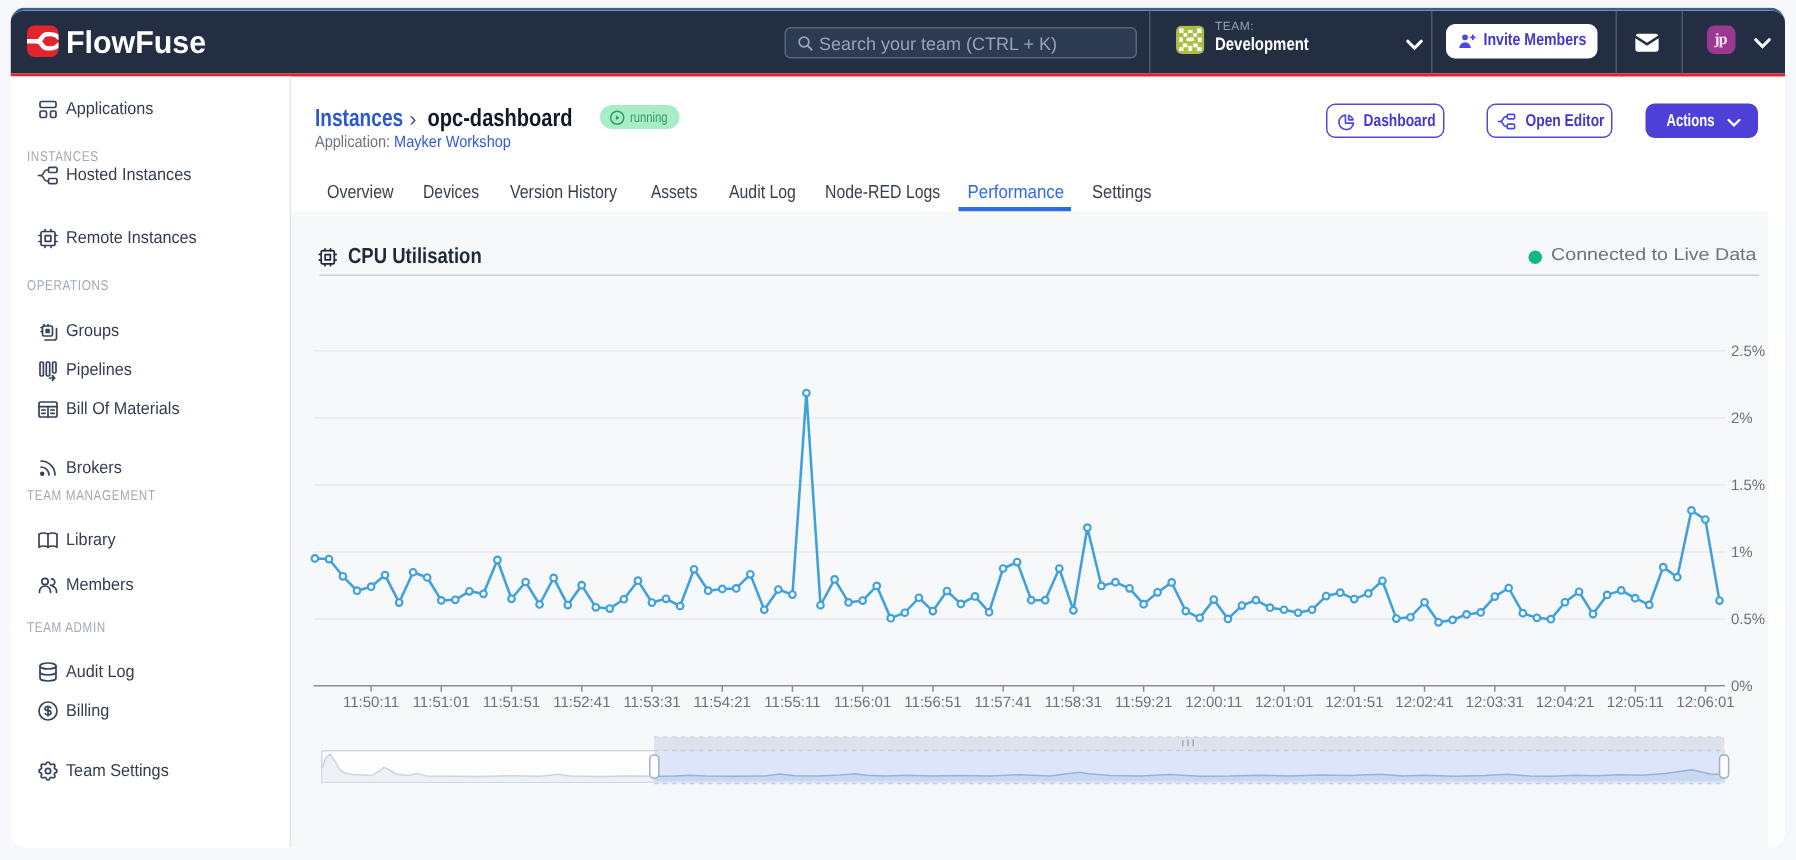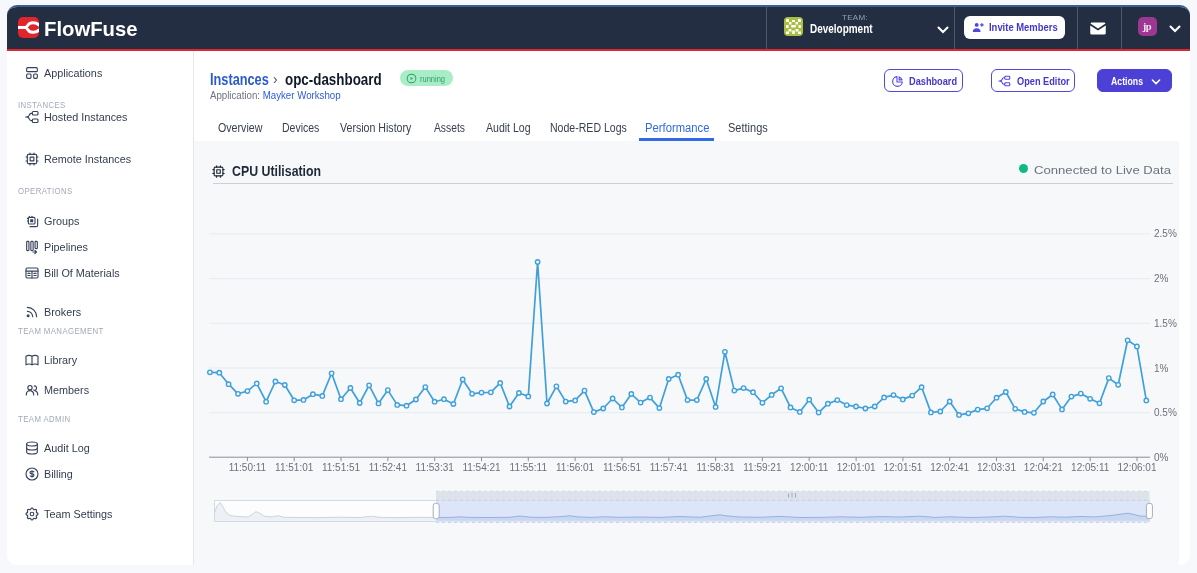--- a/index.html
+++ b/index.html
@@ -8,21 +8,21 @@
 .abs{position:absolute;}
 #window{position:absolute;left:7px;top:5px;width:1183px;height:560px;background:#fff;border-radius:10px;border-top:2px solid #3C5C94;overflow:hidden;}
 #navbar{position:absolute;left:0;top:0;width:1183px;height:42px;background:#232E42;}
 #redline{position:absolute;left:0;top:42px;width:1183px;height:2px;background:#E0262C;}
 .navdiv{position:absolute;top:0;width:1px;height:42px;background:#4D586C;}
 #logo{position:absolute;left:11px;top:10px;width:21px;height:21px;background:#E0262C;border-radius:5px;}
 #logotext{position:absolute;left:37px;top:9.5px;color:#fff;font-size:21px;font-weight:bold;transform:scaleX(0.965);transform-origin:left center;}
 #search{position:absolute;left:516px;top:11px;width:235px;height:20.5px;background:#2C3A52;border:1px solid #59657C;border-radius:4px;}
 #search .ph{position:absolute;left:22px;top:3px;font-size:12px;color:#99A3B3;white-space:nowrap;}
 #search .mag{position:absolute;left:7px;top:4px;}
-.teamlabel{position:absolute;left:803px;top:6px;font-size:8px;color:#96A0B0;letter-spacing:0.3px;margin-left:32px;}
+.teamlabel{position:absolute;left:803px;top:6px;font-size:8px;color:#96A0B0;letter-spacing:0.3px;}
 .teamname{position:absolute;left:803px;top:15px;font-size:12px;font-weight:bold;color:#fff;transform:scaleX(0.83);transform-origin:left center;}
 #invitebtn{position:absolute;left:957px;top:8.5px;width:101px;height:23px;background:#fff;border-radius:6px;text-align:center;}
 #invitebtn span{position:absolute;left:24.8px;top:5.5px;font-size:11.5px;font-weight:bold;color:#4338CA;white-space:nowrap;transform:scaleX(0.82);transform-origin:left center;}
 #avatar{position:absolute;left:1130.5px;top:10px;width:19px;height:19px;border-radius:5px;background:#9C3792;color:#F3E6F1;text-align:center;font-family:"Liberation Serif",serif;font-size:10.5px;font-weight:bold;line-height:19px;letter-spacing:-0.5px;}
 #sidebar{position:absolute;left:0;top:44px;width:187px;height:516px;background:#fff;border-right:1px solid #E3E6EB;}
 .sideitem{position:absolute;left:17px;height:17px;display:flex;align-items:center;gap:4px;color:#333D4F;font-size:11.5px;white-space:nowrap;}
 .sidehead{position:absolute;left:11px;font-size:9.5px;color:#A2A9B6;letter-spacing:0.5px;white-space:nowrap;}
 #main{position:absolute;left:187px;top:44px;width:996px;height:516px;}
 #panel{position:absolute;left:0px;top:90px;width:985px;height:426px;background:#F7F8FA;}
 .crumb{position:absolute;top:18.5px;font-size:16.5px;font-weight:bold;white-space:nowrap;}
@@ -36,20 +36,27 @@
 <div id="window">
   <div id="navbar">
     <div id="logo"><svg width="21" height="21" viewBox="0 0 21 21">
             <g stroke="#fff" stroke-width="3" fill="none" stroke-linecap="round">
               <path d="M0 10.5 H7"></path>
               <path d="M7 10.5 C10 10.5 9.3 6.4 13 5.9 C16.2 5.45 19.6 6.3 20.9 8.0"></path>
               <path d="M7 10.5 C10 10.5 9.3 14.6 13 15.1 C16.2 15.55 19.6 14.7 20.9 13.0"></path>
             </g>
           </svg></div>
     <div id="logotext">FlowFuse</div>
+    <div id="search">
+      <svg class="mag" width="12" height="12" viewBox="0 0 24 24" fill="none" stroke="#99A3B3" stroke-width="2.4">
+            <circle cx="10" cy="10" r="6.5"></circle>
+            <path d="M15 15 L21 21"></path>
+          </svg>
+      <span class="ph">Search your team (CTRL + K)</span>
+    </div>
     <div class="navdiv" style="left:758.5px"></div>
     <div class="abs" style="left:777px;top:10px;width:19px;height:19px;border-radius:4px;overflow:hidden"><svg width="19" height="19" viewBox="0 0 19 19">
             <rect width="19" height="19" fill="#A9BF40"></rect>
             <g fill="#fff">
               <rect x="2" y="2" width="3" height="3"></rect>
               <rect x="14" y="2" width="3" height="3"></rect>
               <rect x="5" y="5" width="2.5" height="2.5"></rect>
               <rect x="11.5" y="5" width="2.5" height="2.5"></rect>
               <rect x="8" y="3" width="3" height="2"></rect>
               <rect x="2" y="8" width="2.5" height="3"></rect>
@@ -236,21 +243,21 @@
   <div id="panel"></div>
   <div class="abs" style="left:17px;top:112px;display:flex;align-items:center;gap:6px;font-size:14.5px;font-weight:bold;color:#1F2937">
           <svg width="15" height="15" viewBox="0 0 24 24" fill="none" stroke="#1F2937" stroke-width="1.8" stroke-linecap="round" stroke-linejoin="round">
             <path d="M9 3v2m6-2v2M9 19v2m6-2v2M5 9H3m2 6H3m18-6h-2m2 6h-2"></path>
             <rect x="5" y="5" width="14" height="14" rx="1.8"></rect>
             <rect x="9.2" y="9.2" width="5.6" height="5.6"></rect>
           </svg>
           <span style="transform:scaleX(0.851);transform-origin:left center;display:inline-block;white-space:nowrap">CPU Utilisation</span>
         </div>
   <div class="abs" style="left:19px;top:132px;width:960px;height:1px;background:#CBD0D8"></div>
-  <div class="abs" style="left:825px;top:112.5px;display:flex;align-items:flex-start;gap:6px;font-size:11.5px;color:#6B7280">
+  <div class="abs" style="left:825px;top:112.5px;display:flex;align-items:flex-end;gap:6px;font-size:11.5px;color:#6B7280">
           <span style="width:9px;height:9px;border-radius:50%;background:#10B981;display:inline-block"></span>
           <span style="transform:scaleX(1.14);transform-origin:left center;display:inline-block;white-space:nowrap">Connected to Live Data</span>
         </div>
 
   </div>
 </div>
 <svg style="position:absolute;left:0;top:0" width="1197" height="573" viewBox="0 0 1197 573">
 <style>.axl{font:10px "Liberation Sans",sans-serif;fill:#6E7079;}.grid{stroke:#E6EAF2;stroke-width:1;}.tick{stroke:#898E98;stroke-width:1;}</style>
 <line x1="209" y1="233.9" x2="1150" y2="233.9" class="grid"></line>
       <line x1="209" y1="278.6" x2="1150" y2="278.6" class="grid"></line>

